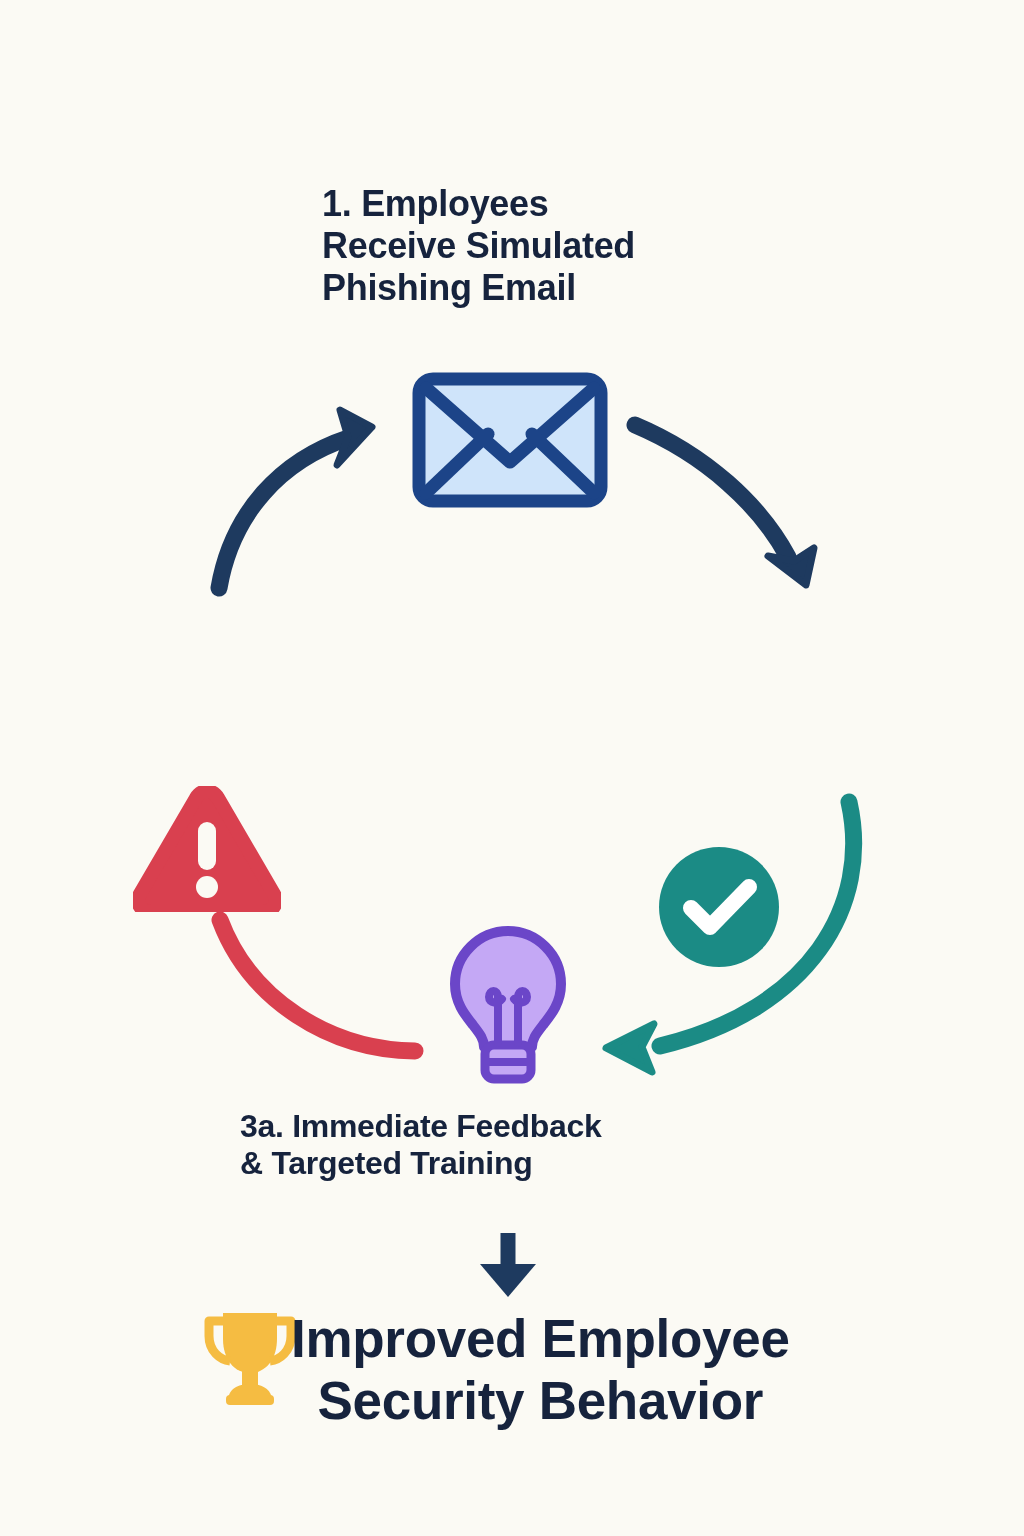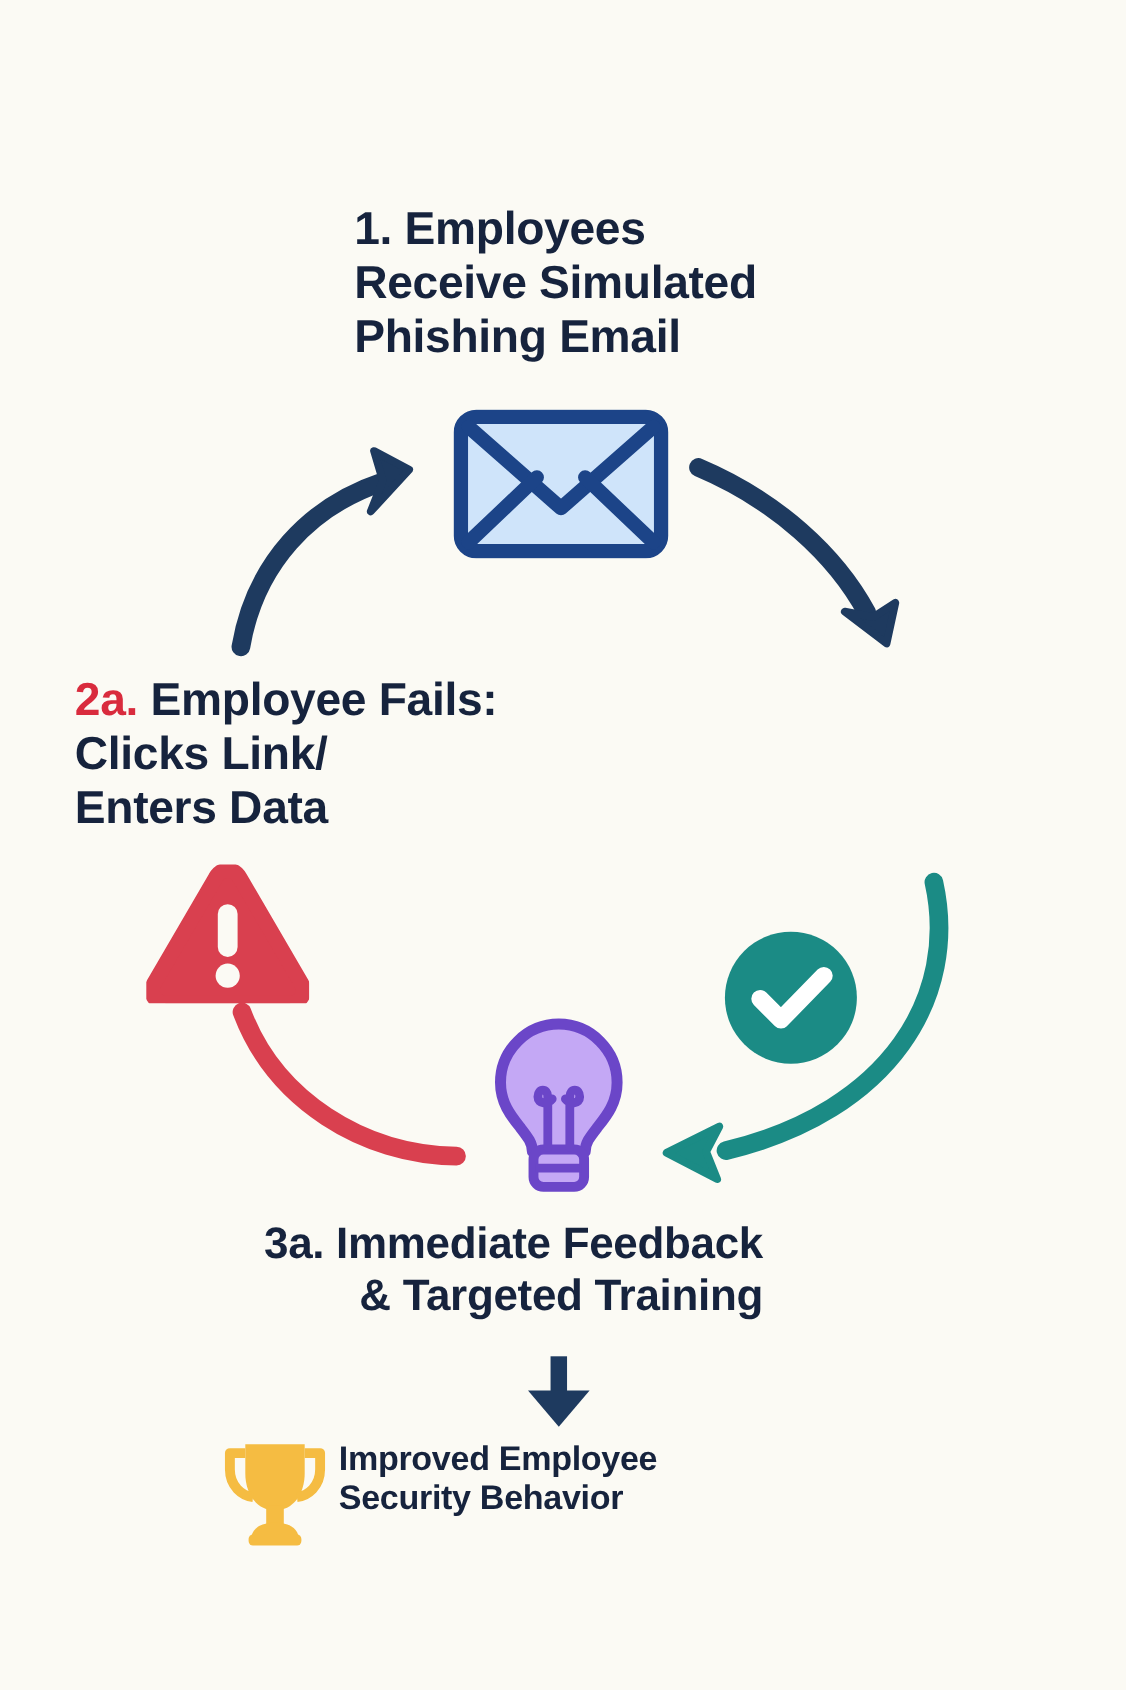--- a/index.html
+++ b/index.html
@@ -31,49 +31,49 @@
     position: absolute;
     color: #16233d;
     font-weight: 700;
     letter-spacing: -0.3px;
     line-height: 1.17;
     white-space: pre-line;
   }
   #step1-text {
     left: 322px;
     top: 183px;
-    font-size: 42px;
+    font-size: 36px;
     text-align: left;
   }
   #step2a-block {
     left: 68px;
     top: 611px;
     font-size: 42px;
     text-align: left;
   }
   #step2a-label {
     color: #d92b3d;
   }
   #step2b-text {
     left: 601px;
     top: 611px;
     font-size: 42px;
     text-align: left;
   }
   #step3a-text {
     left: 240px;
     top: 1108px;
-    font-size: 40px;
-    text-align: right;
+    font-size: 32px;
+    text-align: left;
   }
   #outcome-text {
-    left: 308px;
+    left: 291px;
     top: 1308px;
-    font-size: 31px;
-    text-align: left;
+    font-size: 53px;
+    text-align: center;
   }
   .icon-box {
     position: absolute;
   }
   #envelope-icon  { left: 412px; top: 372px;  width: 196px; height: 136px; }
   #warning-icon   { left: 133px; top: 786px;  width: 148px; height: 126px; }
   #check-icon     { left: 657px; top: 845px;  width: 124px; height: 124px; }
   #bulb-icon      { left: 447px; top: 925px;  width: 122px; height: 160px; }
   #trophy-icon    { left: 198px; top: 1303px; width: 104px; height: 104px; }
 </style>
@@ -115,23 +115,20 @@
 
   <div class="icon-box" id="envelope-icon">
     <svg viewBox="0 0 196 136" width="196" height="136">
       <rect x="7" y="7" width="182" height="122" rx="14" ry="14" fill="#cfe4fa" stroke="#1c4488" stroke-width="13"></rect>
       <path d="M 14,16 L 98,90 L 182,16" fill="none" stroke="#1c4488" stroke-width="13" stroke-linecap="round" stroke-linejoin="round"></path>
       <path d="M 14,121 L 76,62" fill="none" stroke="#1c4488" stroke-width="13" stroke-linecap="round"></path>
       <path d="M 182,121 L 120,62" fill="none" stroke="#1c4488" stroke-width="13" stroke-linecap="round"></path>
     </svg>
   </div>
 
-  <div class="txt" id="step2a-block"><span id="step2a-label">2a.</span><span> Employee Fails:
-Clicks Link/
-Enters Data</span></div>
 
   <div class="icon-box" id="warning-icon">
     <svg viewBox="0 0 148 126" width="148" height="126">
       <path d="M 63,12 C 68,3 80,3 85,12 L 141,108 C 146,117 140,126 130,126 L 18,126 C 8,126 2,117 7,108 Z" fill="#d9404f" stroke="#d9404f" stroke-width="14" stroke-linejoin="round"></path>
       <rect x="65" y="36" width="18" height="48" rx="9" ry="9" fill="#fbfaf4"></rect>
       <circle cx="74" cy="101" r="11" fill="#fbfaf4"></circle>
     </svg>
   </div>
 
 

